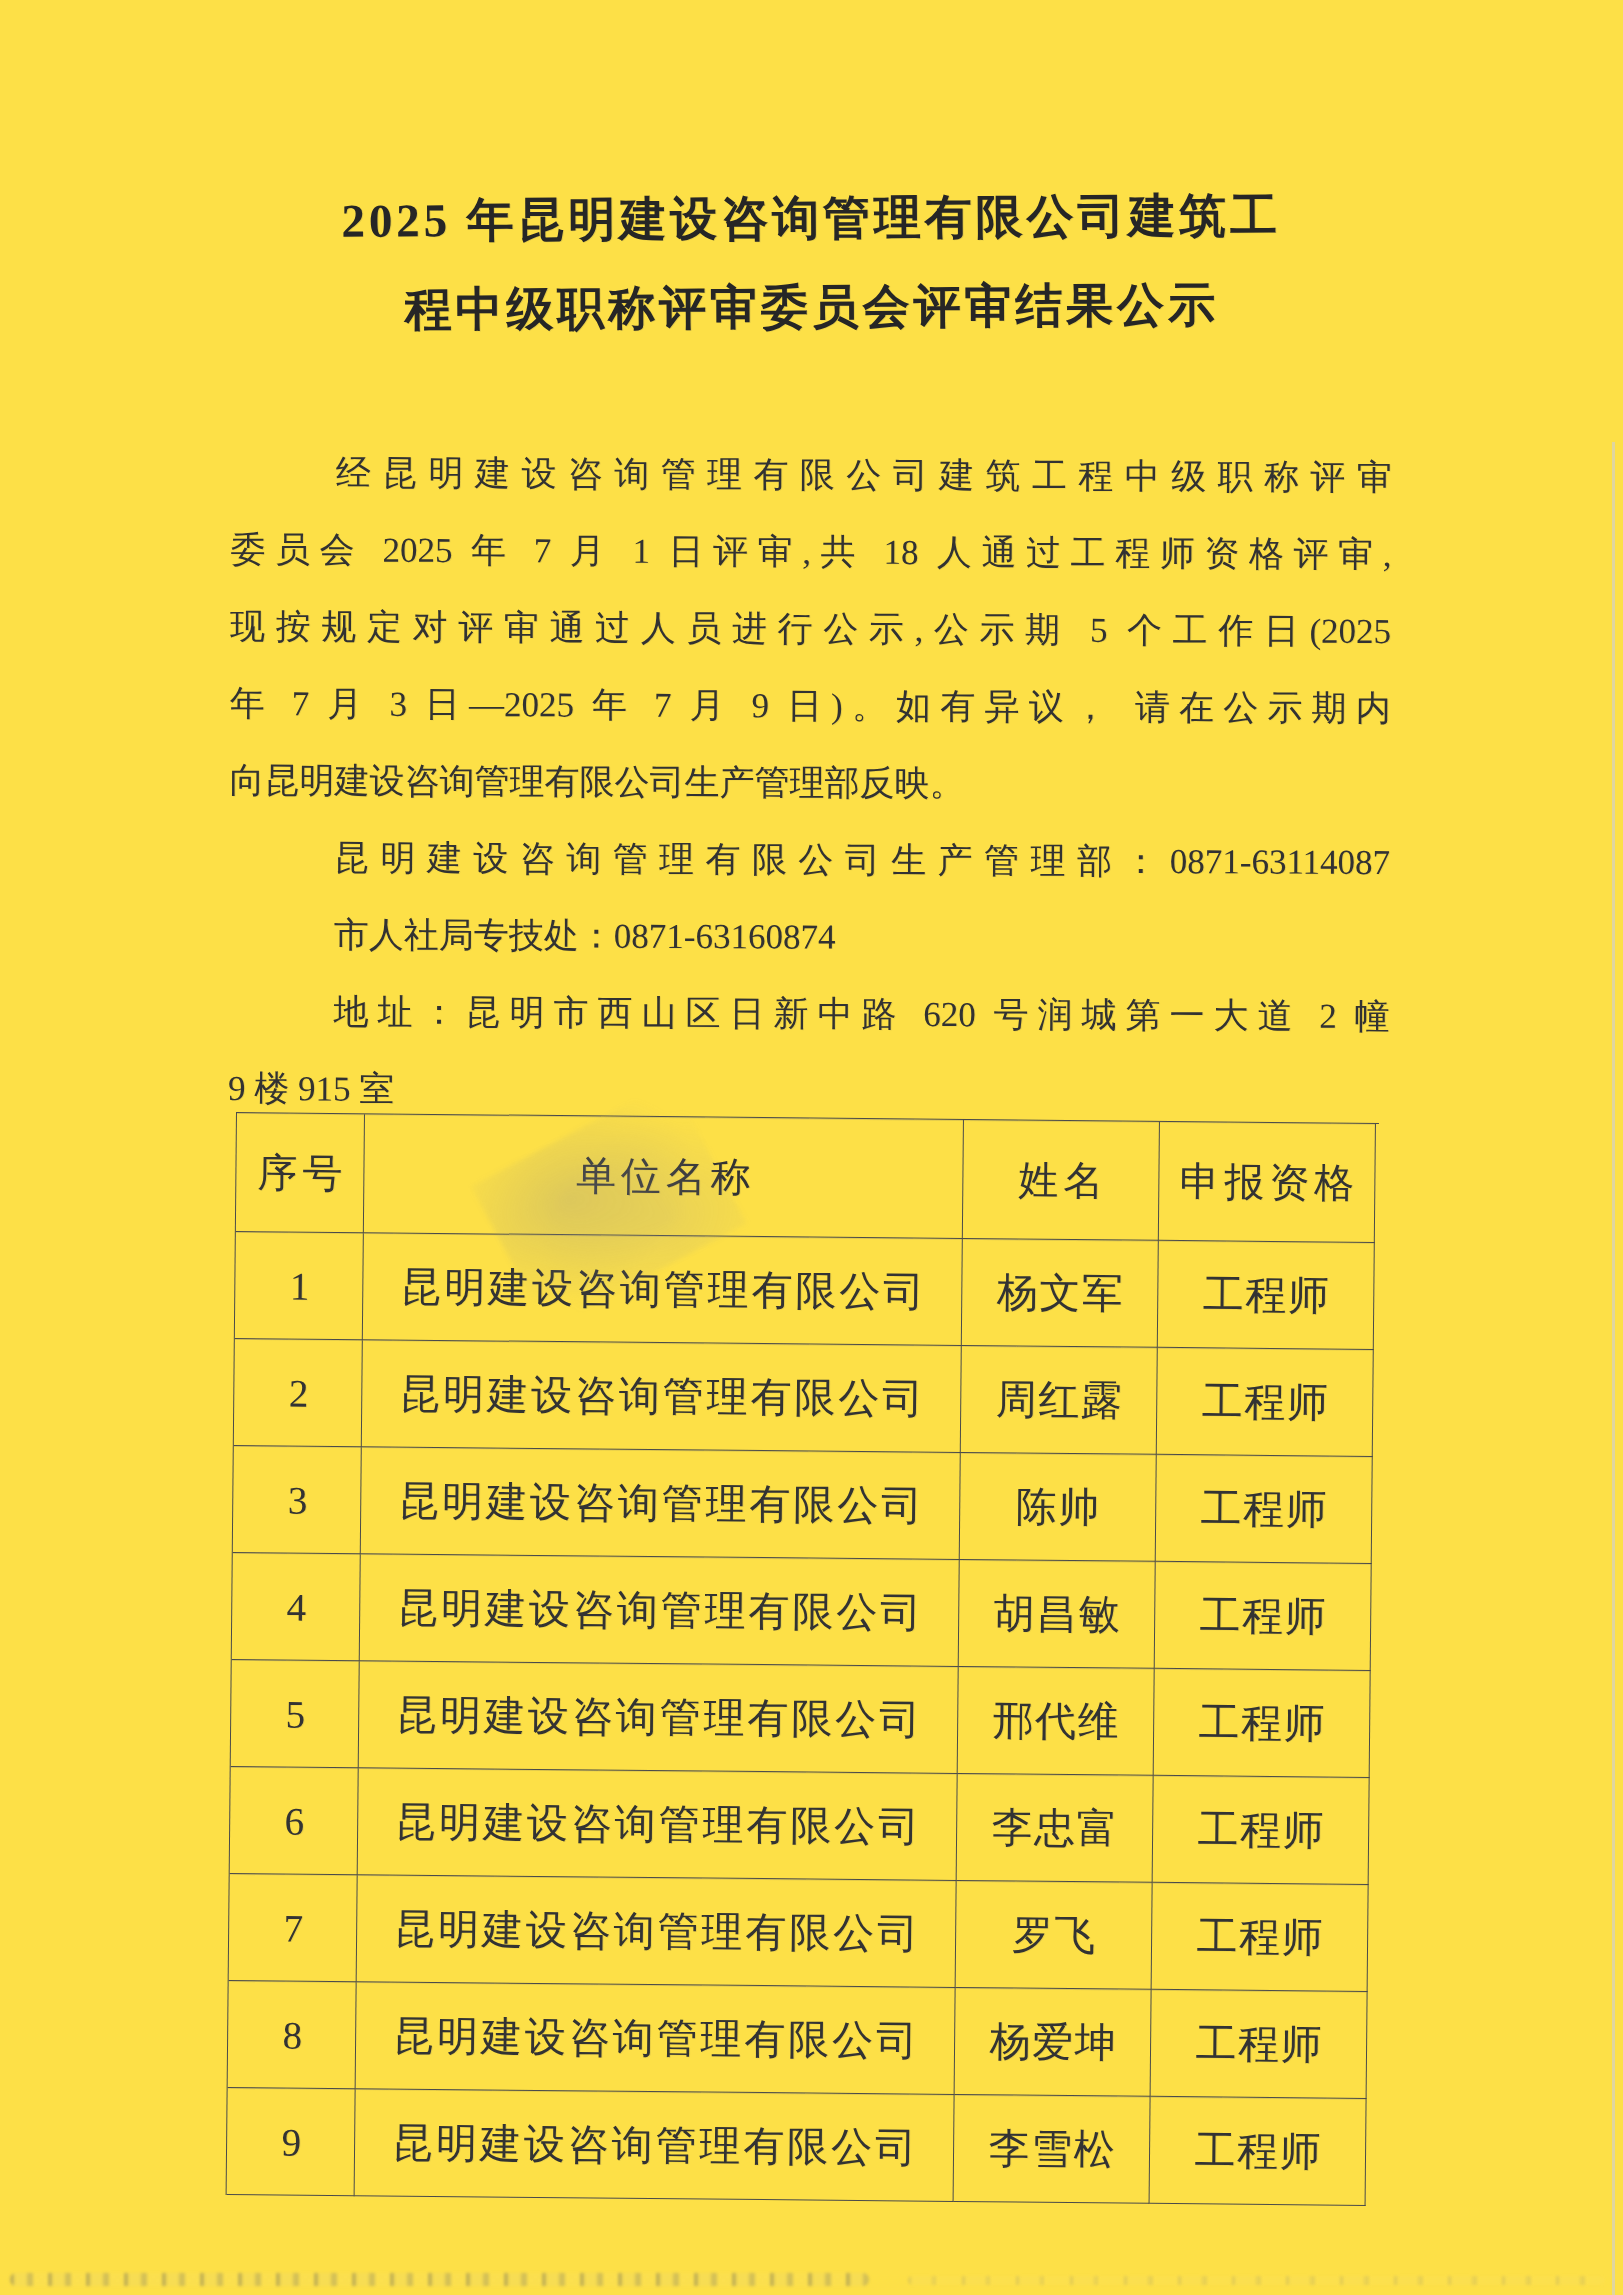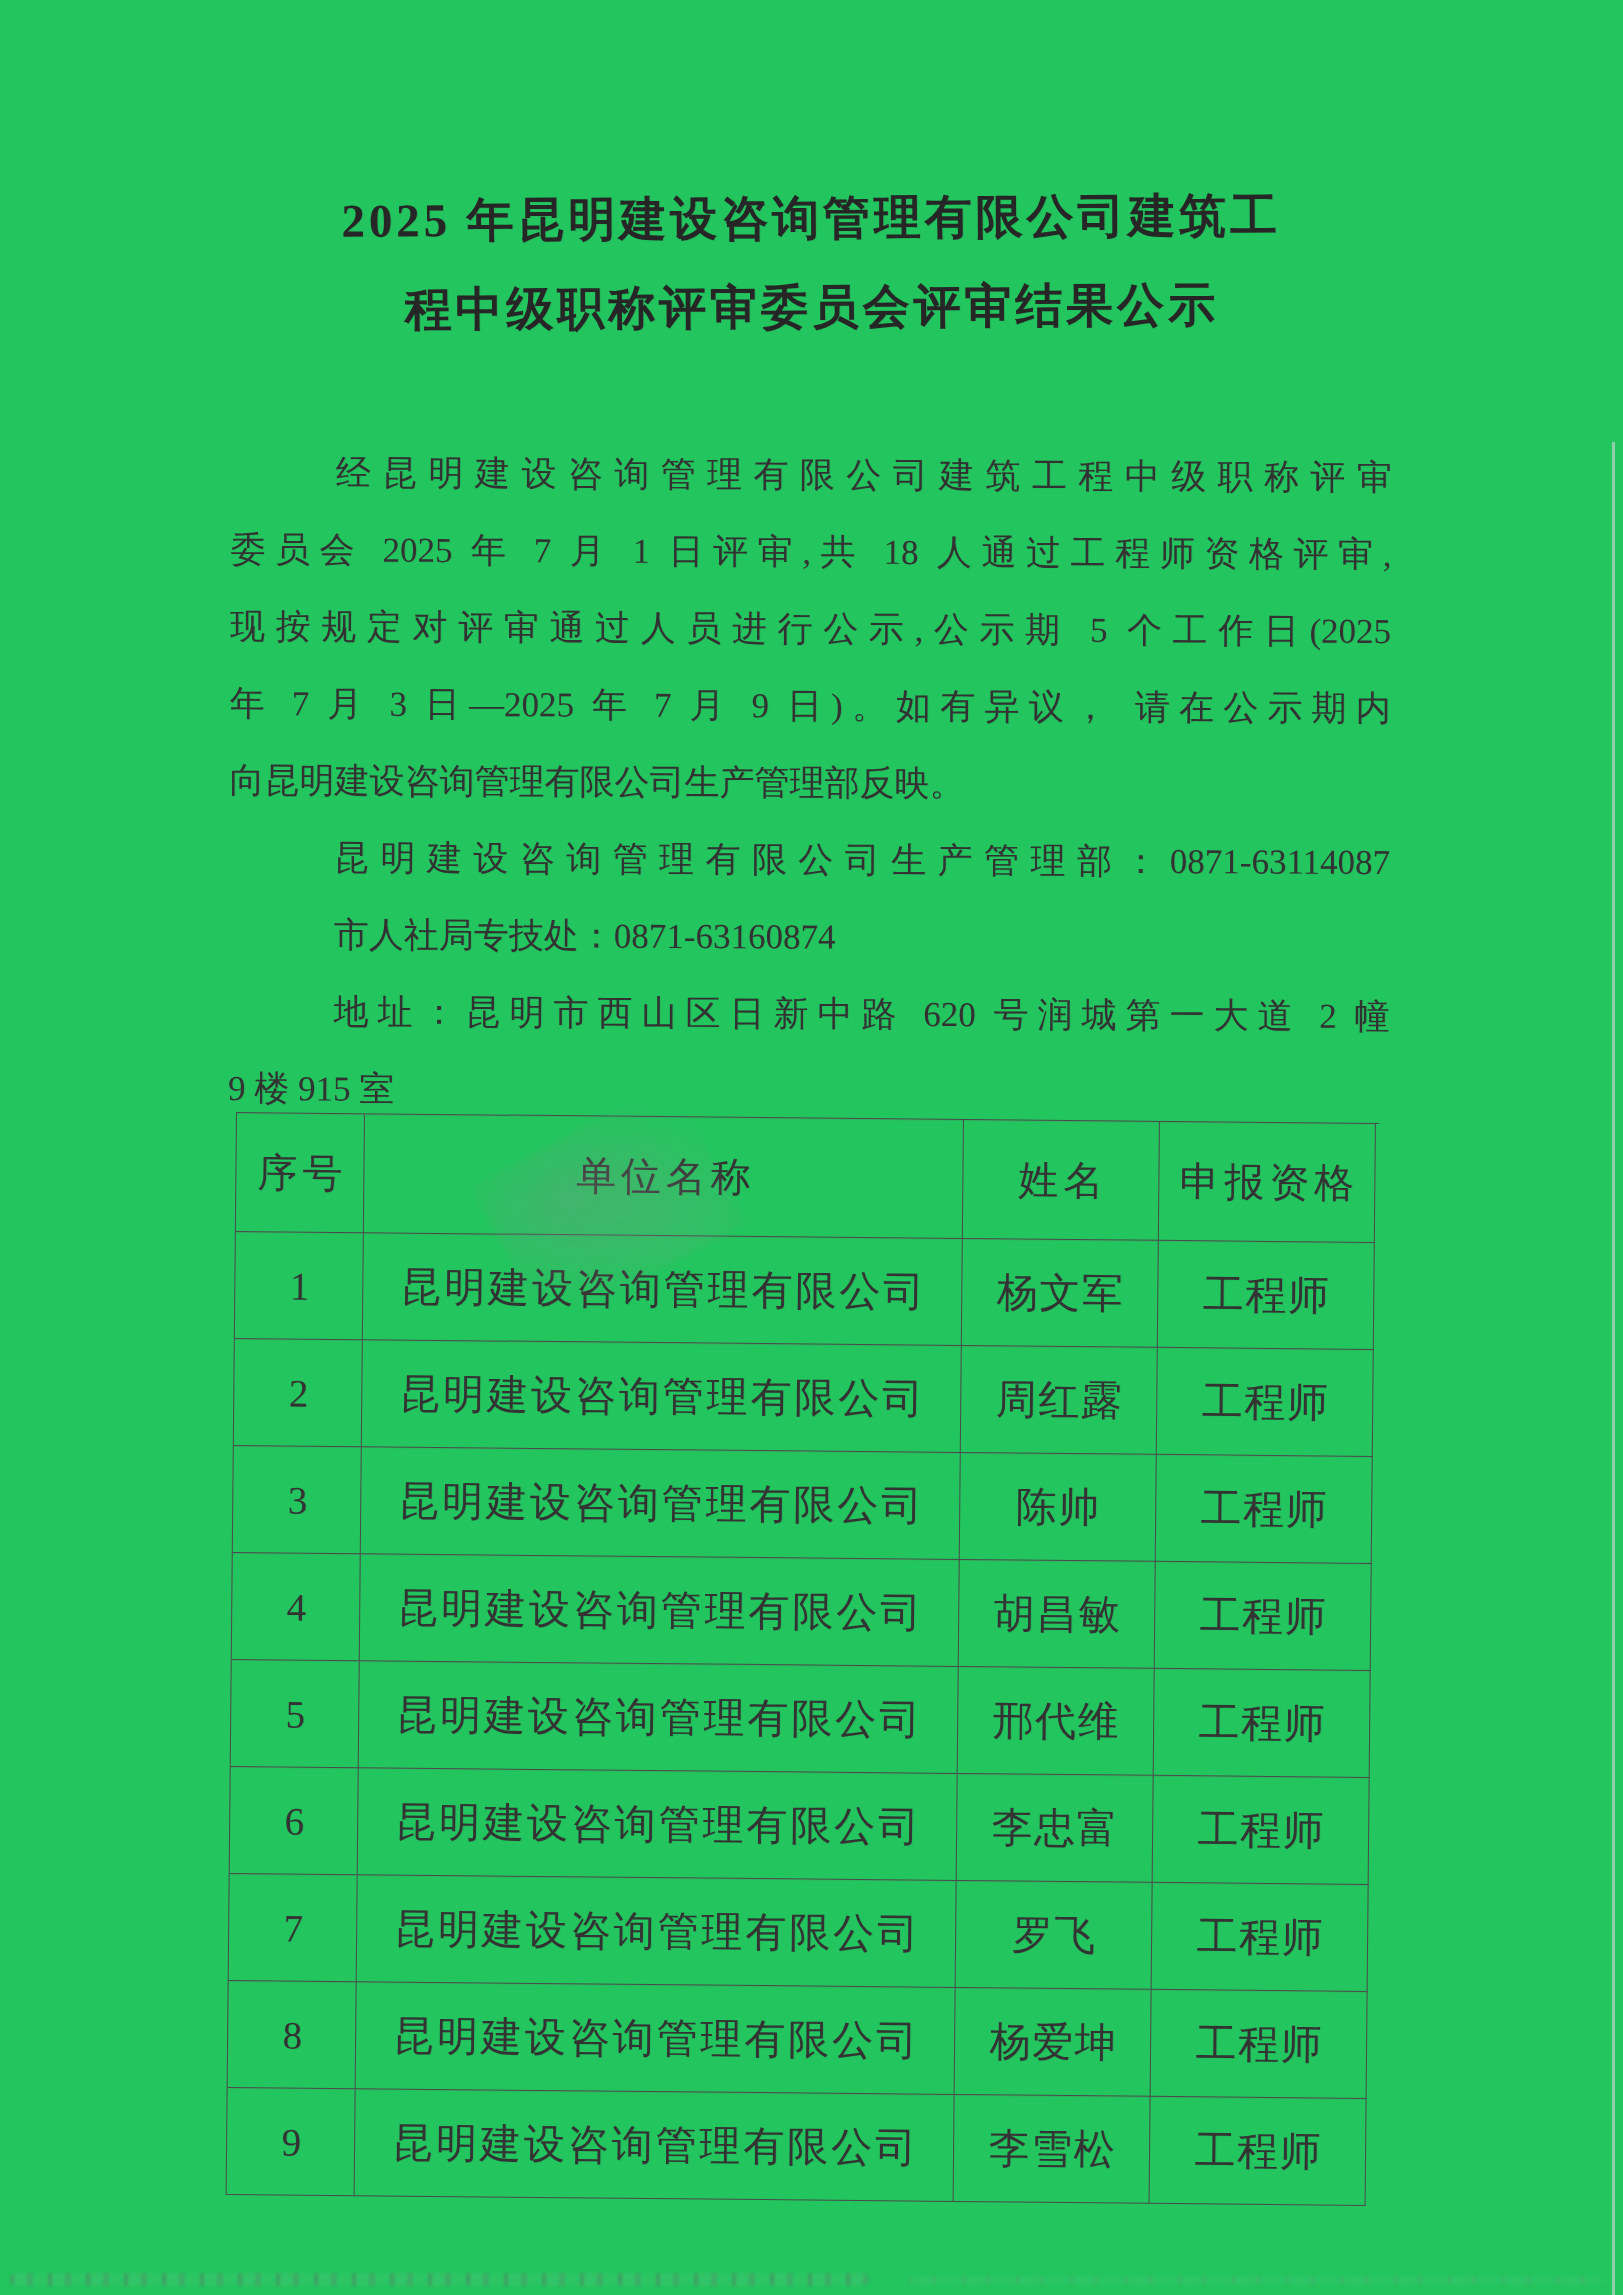--- a/index.html
+++ b/index.html
@@ -2,21 +2,21 @@
 <html lang="zh" style="font-size:7.9px"><head>
 <meta charset="utf-8">
 <style>
   html,body{margin:0;padding:0;}
   body{background:#e8e8e8;}
   .page{
     position:relative;
     width:1623px;
     height:2295px;
     margin:0 auto;
-    background:#22c55e;
+    background:#fde047;
     overflow:hidden;
     font-family:"Liberation Serif","DejaVu Serif",serif;
     color:#343434;
   }
   
   .doc-title{
     position:absolute;
     left:0; right:0;
     top:174px;
     text-align:center;

